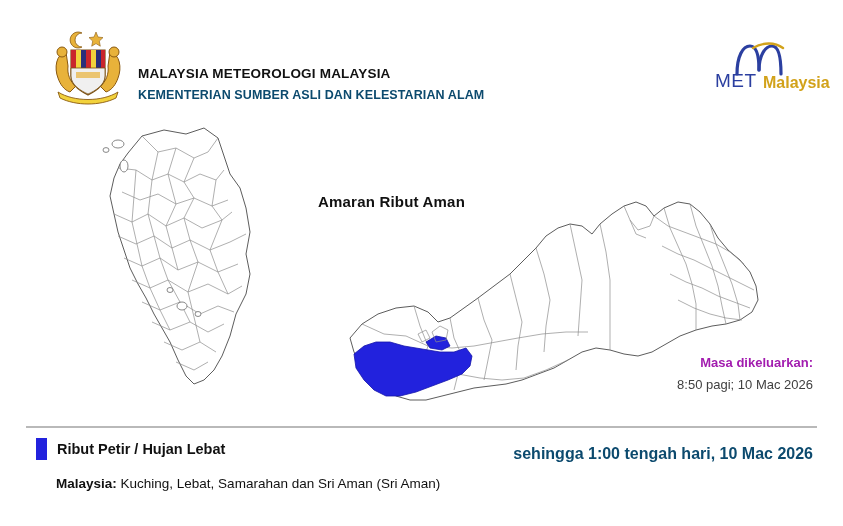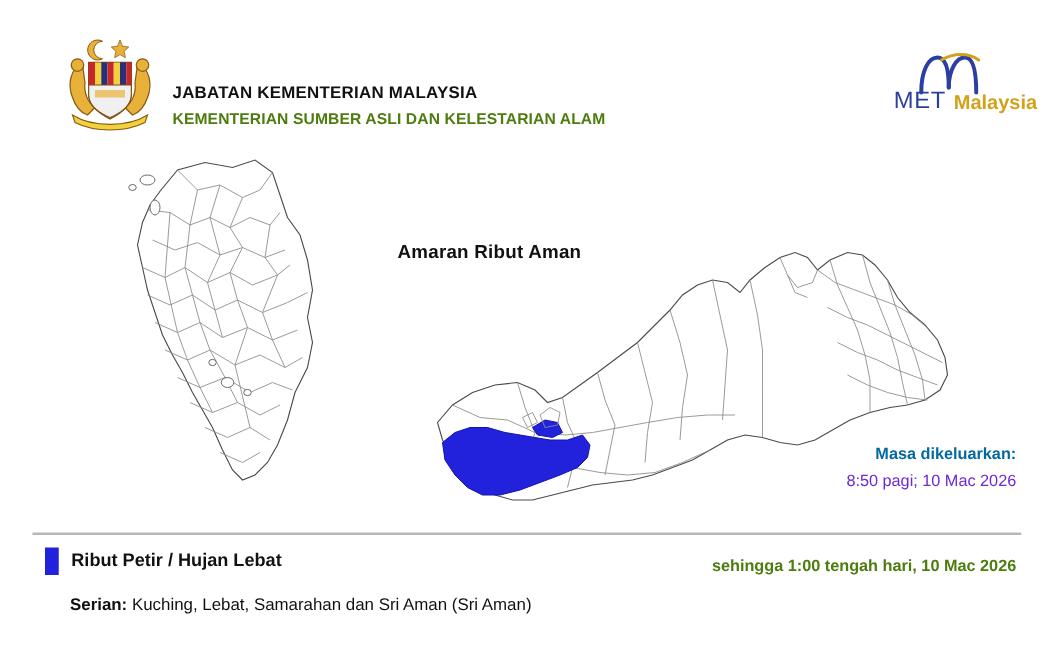--- a/index.html
+++ b/index.html
@@ -38,21 +38,21 @@
   .header-text .line1 {
     font-size: 13.5px;
     font-weight: bold;
     letter-spacing: .2px;
     color: #111;
   }
   .header-text .line2 {
     font-size: 12.5px;
     font-weight: bold;
     letter-spacing: .1px;
-    color: #4d7c0f;
+    color: #0c4a6e;
     margin-top: 2px;
   }
   .met-logo {
     position: absolute;
     right: 10px; top: 24px;
     width: 100px; height: 52px;
   }
   .met-logo .mtext {
     position: absolute;
     left: 0; bottom: 4px;
@@ -86,24 +86,24 @@
     letter-spacing: .2px;
   }
 
   .issued {
     position: absolute;
     right: 12px; top: 345px;
     text-align: right;
     line-height: 1.55;
   }
   .issued .lbl {
-    font-size: 13px; font-weight: bold; color: #0369a1;
+    font-size: 13px; font-weight: bold; color: #a21caf;
   }
   .issued .val {
-    font-size: 13px; color: #6d28d9; margin-top: 2px;
+    font-size: 13px; color: #404040; margin-top: 2px;
   }
 
   
   .rule {
     position: absolute;
     left: 8px; top: 418px;
     width: 791px; height: 2px;
     background: #b9b9b9;
   }
   .legend {
@@ -119,23 +119,23 @@
     display: inline-block;
   }
   .legend .legend-label {
     font-size: 14.5px;
     font-weight: bold;
     color: #111;
   }
   .valid-until {
     position: absolute;
     right: 12px; top: 437px;
-    font-size: 13px;
-    font-weight: bold;
-    color: #4d7c0f;
+    font-size: 16px;
+    font-weight: bold;
+    color: #0c4a6e;
   }
   .areas {
     position: absolute;
     left: 38px; top: 468px;
     font-size: 13.5px;
     color: #111;
   }
   .areas b { font-weight: bold; }
 
   .land { fill:#ffffff; stroke:#4a4a4a; stroke-width:0.9; }
@@ -170,21 +170,21 @@
         <rect x="50" y="28" width="5" height="18" fill="#2a2f7a"></rect>
         <rect x="55" y="28" width="4" height="18" fill="#c9262c"></rect>
         <path d="M25 46 h34 v8 c0 9 -10 15 -17 18 c-7 -3 -17 -9 -17 -18 Z" fill="#f0f0f0" stroke="#7a4f10" stroke-width="0.8"></path>
         <path d="M30 50 h24 v6 h-24 z" fill="#e8b23a" opacity=".7"></path>
 
         <path d="M12 70 C28 80 56 80 72 70 L70 76 C54 84 30 84 14 76 Z" fill="#f2d23c" stroke="#8a5a12" stroke-width="0.9"></path>
       </svg>
     </div>
 
     <div class="header-text">
-      <div class="line1">JABATAN KEMENTERIAN MALAYSIA</div>
+      <div class="line1">MALAYSIA METEOROLOGI MALAYSIA</div>
       <div class="line2">KEMENTERIAN SUMBER ASLI DAN KELESTARIAN ALAM</div>
     </div>
 
     <div class="met-logo">
       <svg width="100" height="40" viewBox="0 0 100 40" style="position:absolute;left:8px;top:-4px;">
         <path d="M14 34 C14 16 20 6 27 6 C34 6 36 18 36 30" fill="none" stroke="#2b3fa0" stroke-width="3.2" stroke-linecap="round"></path>
         <path d="M36 30 C36 16 42 6 49 6 C56 6 58 18 58 34" fill="none" stroke="#2b3fa0" stroke-width="3.2" stroke-linecap="round"></path>
         <path d="M30 8 C40 2 52 2 60 8" fill="none" stroke="#d2a21a" stroke-width="2.4" stroke-linecap="round"></path>
       </svg>
       <span class="mtext">MET</span>
@@ -285,16 +285,16 @@
   <div class="rule"></div>
 
   <div class="legend">
     <span class="swatch" style="background: rgb(34, 34, 221);"></span>
     <span class="legend-label">Ribut Petir / Hujan Lebat</span>
   </div>
 
   <div class="valid-until">sehingga 1:00 tengah hari, 10 Mac 2026</div>
 
   <div class="areas">
-    <b>Serian:</b><span> Kuching, Lebat, Samarahan dan Sri Aman (Sri Aman)</span>
+    <b>Malaysia:</b><span> Kuching, Lebat, Samarahan dan Sri Aman (Sri Aman)</span>
   </div>
 
 </div>
 
 </body></html>

